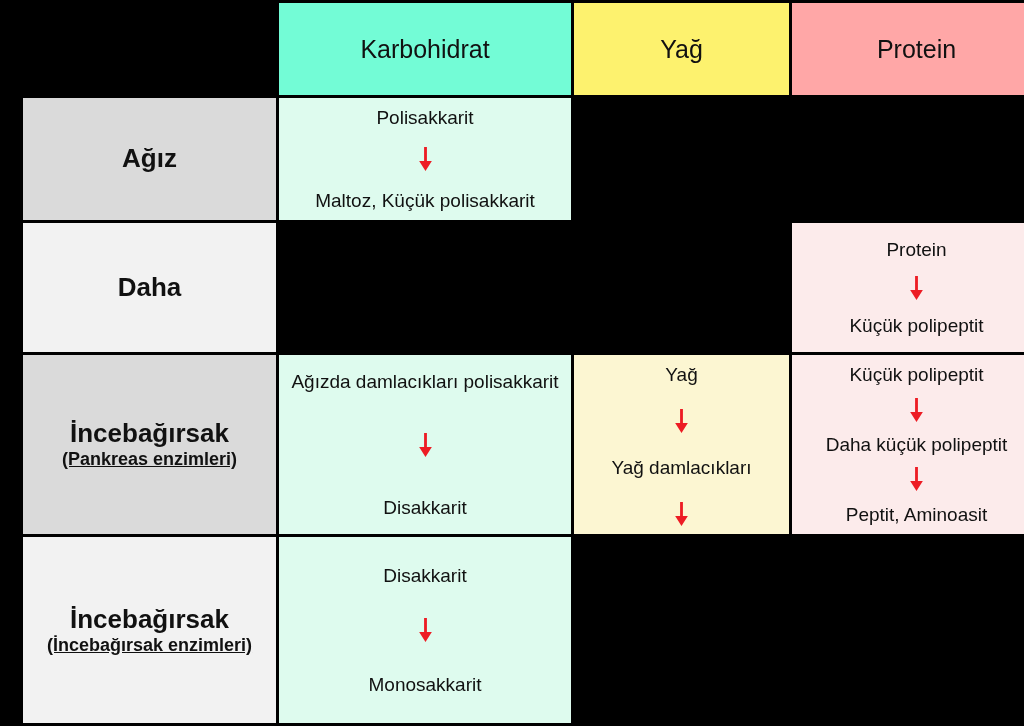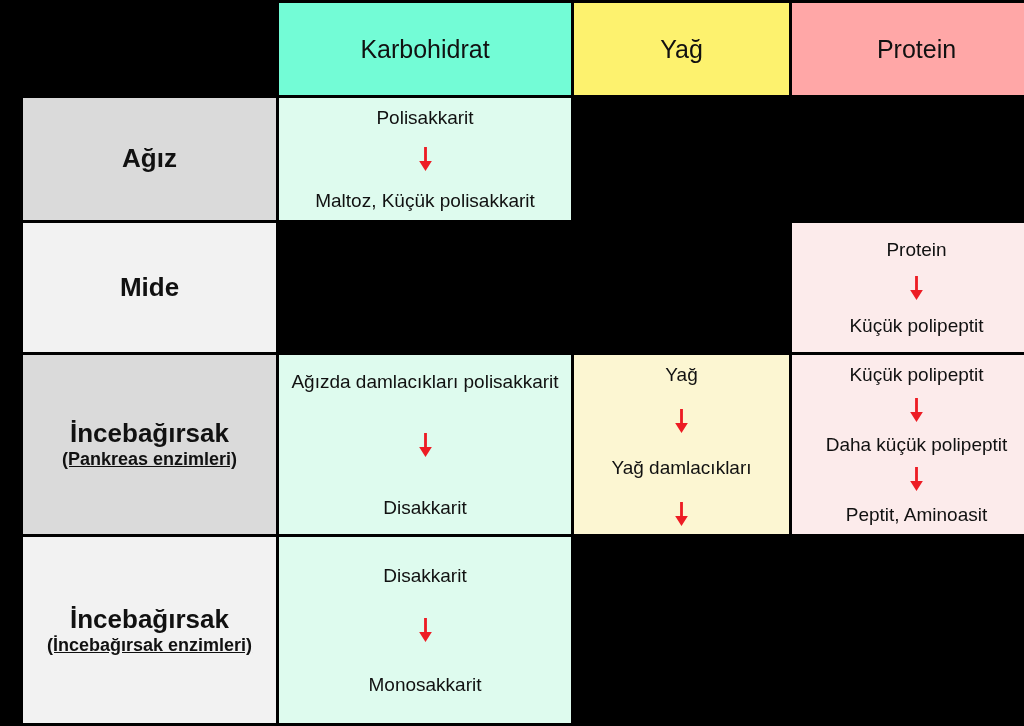--- a/index.html
+++ b/index.html
@@ -56,21 +56,21 @@
     <span class="step">Polisakkarit</span>
     <svg class="arrow" viewBox="0 0 24 34">
         <path d="M10 0 h4 v20 h7 l-9 14 -9 -14 h7 z"></path>
       </svg>
     <span class="step">Maltoz, Küçük polisakkarit</span>
   </div>
   <div class="cell empty"></div>
   <div class="cell empty"></div>
 
   <div class="cell rowlabel bg-light">
-    <div class="rl">Mide</div>
+    <div class="rl">Daha</div>
   </div>
   <div class="cell empty"></div>
   <div class="cell empty"></div>
   <div class="cell body bg-protein pad-m">
     <span class="step">Protein</span>
     <svg class="arrow" viewBox="0 0 24 34">
         <path d="M10 0 h4 v20 h7 l-9 14 -9 -14 h7 z"></path>
       </svg>
     <span class="step">Küçük polipeptit</span>
   </div>

